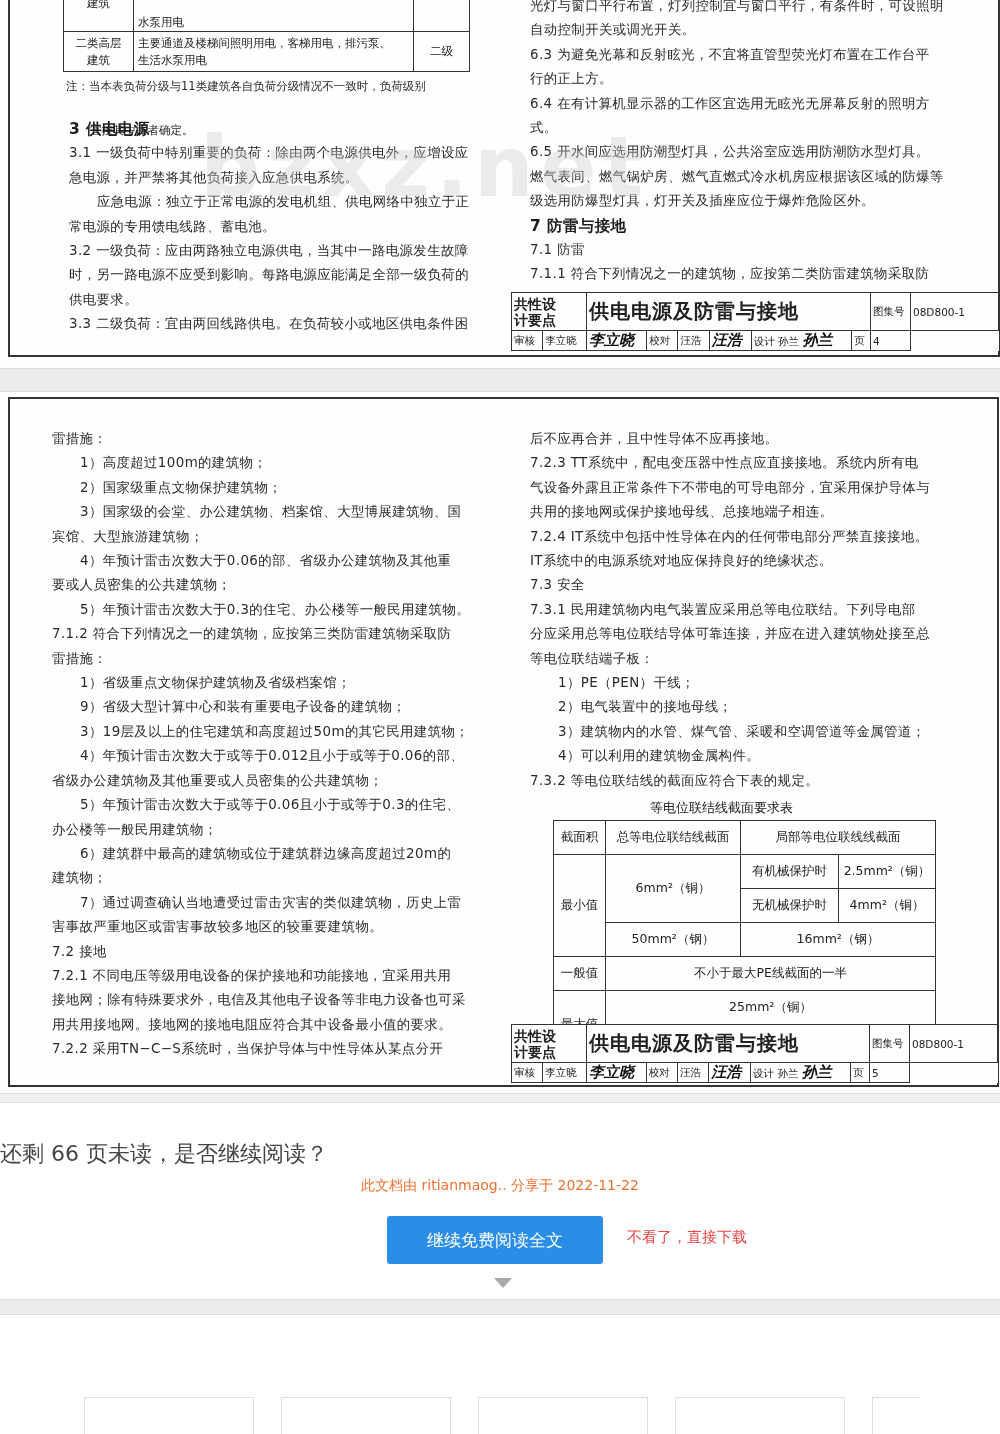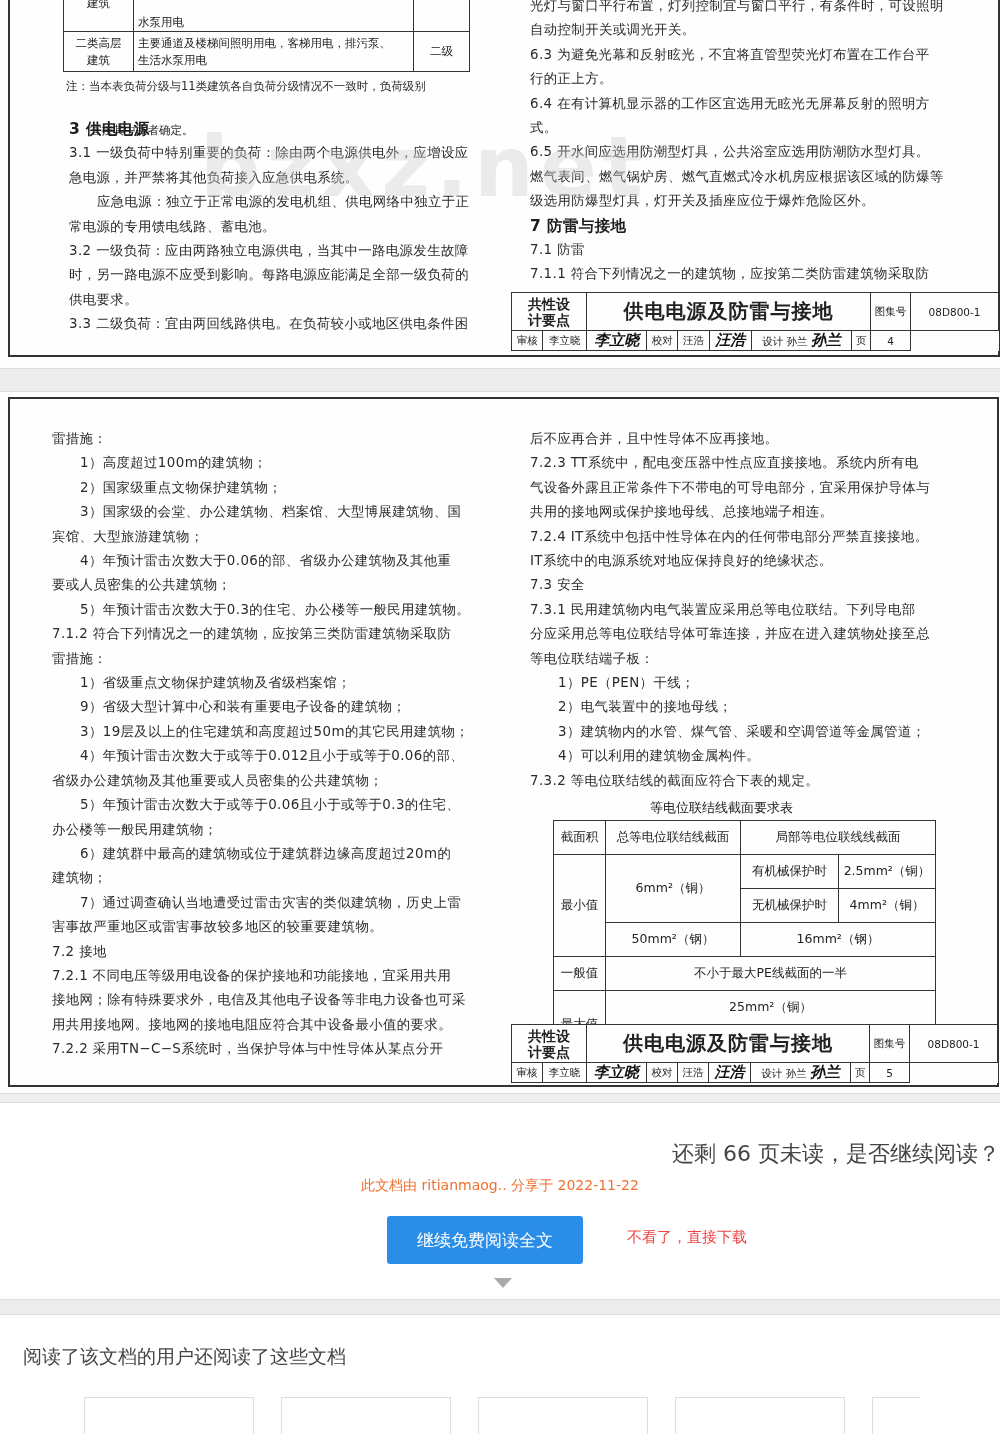--- a/index.html
+++ b/index.html
@@ -29,39 +29,39 @@
 
   
   .load-table { position: absolute; left: 63px; top: -6px; width: 407px; border-collapse: collapse; font-size: 11.5px; line-height: 17px; }
   .load-table td { border: 1.5px solid #333; padding: 0 4px; vertical-align: middle; }
   .load-table .c1 { width: 70px; text-align: center; }
   .load-table .c3 { width: 56px; text-align: center; }
   .note { position: absolute; left: 66px; top: 76px; font-size: 11.5px; line-height: 20px; color: #2a2a2a; }
 
   
   .titleblock { position: absolute; border-collapse: collapse; font-size: 11px; background: #fefefe; }
-  .titleblock td { border: 1.5px solid #333; text-align: center; vertical-align: middle; padding: 0 2px; white-space: nowrap; }
+  .titleblock td { border: 1.5px solid #333; text-align: left; vertical-align: middle; padding: 0 2px; white-space: nowrap; }
   .tb-cat { font-size: 14px; font-weight: bold; line-height: 16px; }
   .tb-title { font-size: 20px; font-weight: bold; letter-spacing: 1px; }
   .tb-small { font-size: 10.5px; }
   .sig { font-family: "DejaVu Serif", serif; font-style: italic; font-weight: bold; font-size: 15px; color: #111; }
 
   
   .watermark { position: absolute; left: 200px; top: 118px; font-size: 84px; font-weight: bold; color: rgba(200,200,200,0.35); letter-spacing: 6px; pointer-events: none; font-family: "DejaVu Sans", sans-serif; }
 
   
   .eq-title { position: absolute; left: 650px; top: 406px; font-size: 13px; font-weight: normal; }
   .eq-table { position: absolute; left: 553px; top: 427px; width: 383px; border-collapse: collapse; font-size: 12.5px; }
   .eq-table td { border: 1.5px solid #333; text-align: center; height: 25px; padding: 8px 3px; white-space: nowrap; }
 
   
   .readmore { position: absolute; top: 1103px; left: 0; width: 1000px; height: 196px; background: #fff; }
-  .rm-title { position: absolute; top: 36px; width: 100%; text-align: right; font-size: 22px; color: #444; }
+  .rm-title { position: absolute; top: 36px; width: 100%; text-align: left; font-size: 22px; color: #444; }
   .rm-sub { position: absolute; top: 74px; width: 100%; text-align: center; font-size: 14px; color: #f07030; }
-  .rm-btn { position: absolute; left: 387px; top: 113px; width: 196px; height: 48px; background: #2a8ee9; border-radius: 3px; color: #fff; font-size: 17px; line-height: 48px; text-align: center; cursor: pointer; }
+  .rm-btn { position: absolute; left: 387px; top: 113px; width: 216px; height: 48px; background: #2a8ee9; border-radius: 3px; color: #fff; font-size: 17px; line-height: 48px; text-align: center; cursor: pointer; }
   .rm-link { position: absolute; left: 627px; top: 125px; font-size: 15px; color: #ef4444; cursor: pointer; }
   .rm-arrow { position: absolute; left: 494px; top: 175px; width: 0; height: 0; border-left: 9px solid transparent; border-right: 9px solid transparent; border-top: 10px solid #aaa; cursor: pointer; }
 
   .related { position: absolute; top: 1315px; left: 0; width: 1000px; height: 119px; background: #fff; }
   .rel-title { position: absolute; left: 23px; top: 29px; font-size: 19px; color: #444; }
   .rel-card { position: absolute; top: 82px; width: 170px; height: 60px; border: 1px solid #ddd; background: #fff; cursor: pointer; }
 </style>
 </head>
 <body>
 
@@ -267,19 +267,18 @@
   <div class="rm-title">还剩 66 页未读，是否继续阅读？</div>
   <div class="rm-sub">此文档由 ritianmaog.. 分享于 2022-11-22</div>
   <div class="rm-btn">继续免费阅读全文</div>
   <div class="rm-link">不看了，直接下载</div>
   <div class="rm-arrow"></div>
 </div>
 
 <div class="gap" style="top:1299px; height:16px; background:#ececec;"></div>
 
 <div class="related">
-  <div class="rel-title">阅读了该文档的用户还阅读了这些文档</div>
   <div class="rel-card" style="left:84px;"></div>
   <div class="rel-card" style="left:281px;"></div>
   <div class="rel-card" style="left:478px;"></div>
   <div class="rel-card" style="left:675px;"></div>
   <div class="rel-card" style="left:872px; width:48px; border-right:none;"></div>
 </div>
 
 </body></html>

